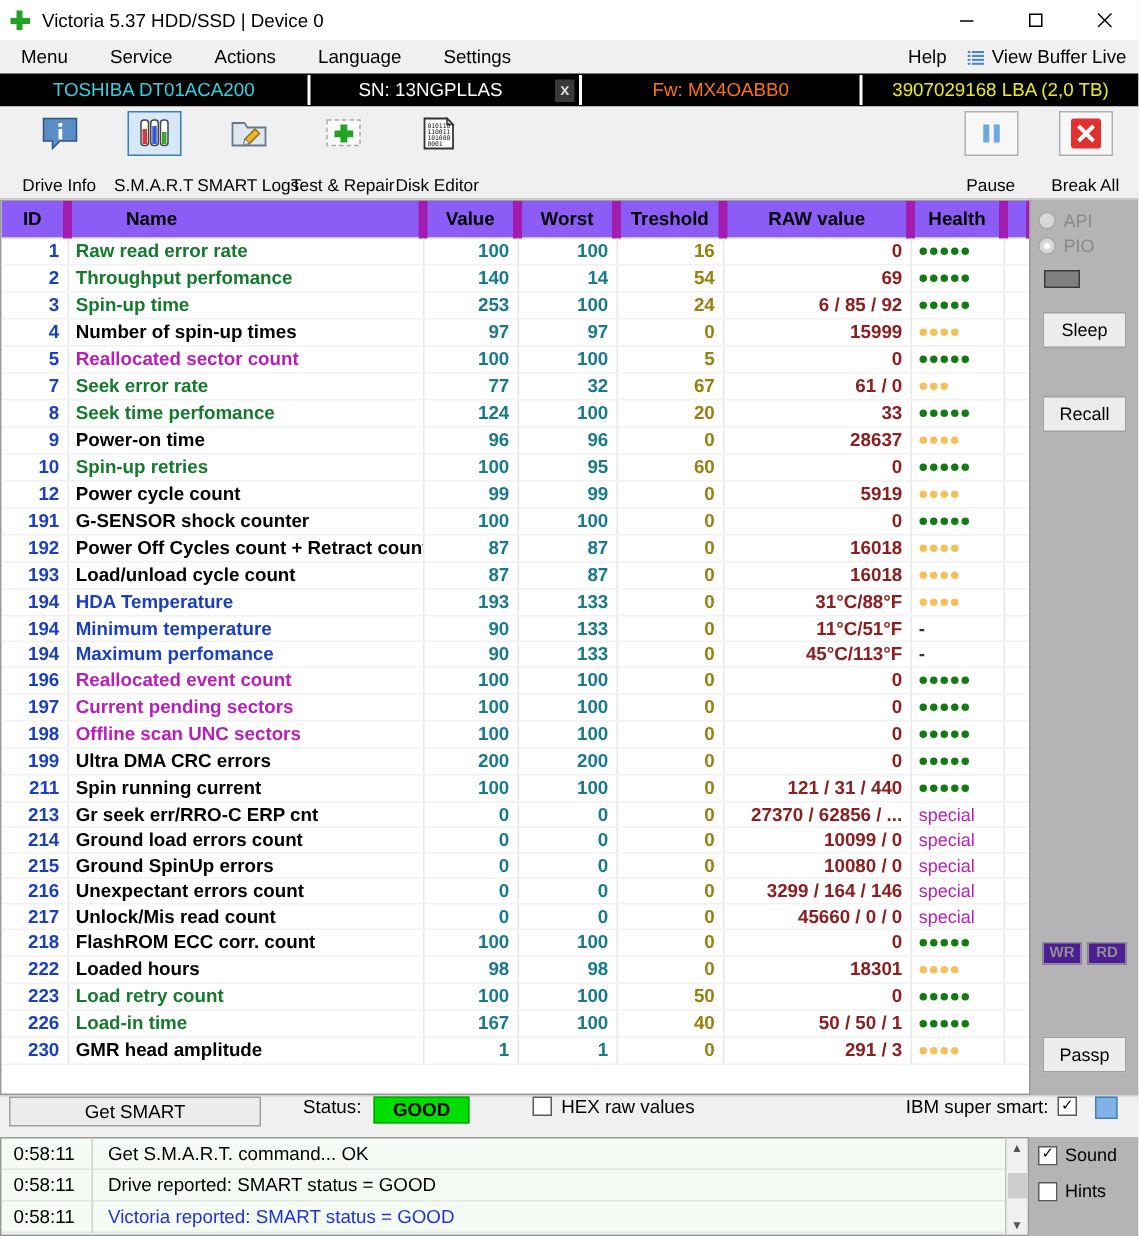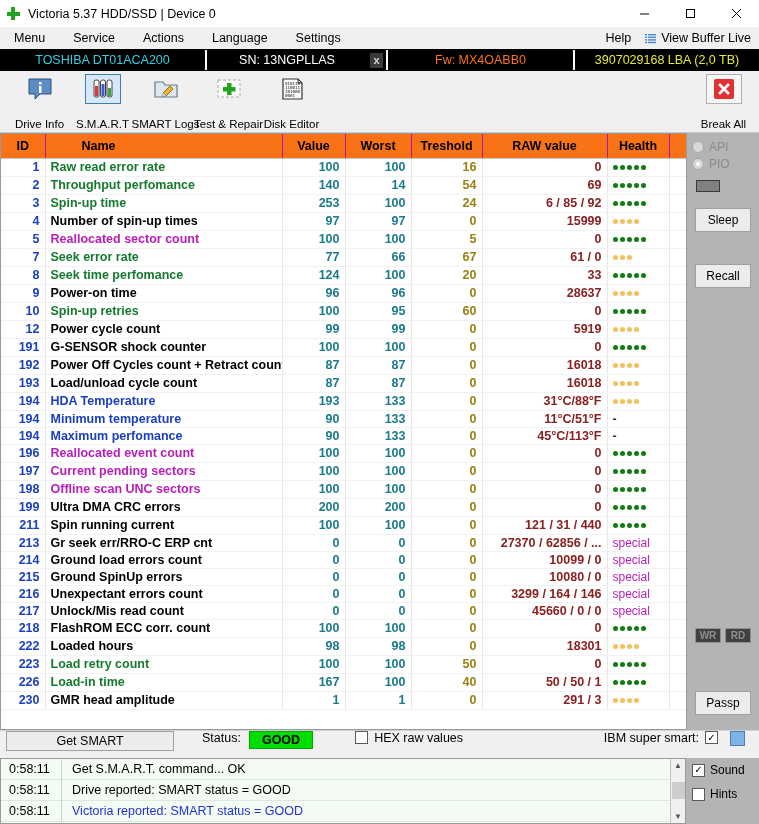--- a/index.html
+++ b/index.html
@@ -103,23 +103,23 @@
     background: #ffffff;
     border: 1px solid #9a9a9a;
     border-right: none;
     display: flex; flex-direction: column;
     overflow: hidden;
   }
 
   table.smart { border-collapse: collapse; width: 100%; table-layout: fixed; font-size: 12.5px; }
   table.smart th {
     font-weight: bold; font-size: 12.5px; color: #000;
-    height: 24px; border-right: 1px solid #a21caf;
+    height: 24px; border-right: 6px solid #a21caf;
     border-bottom: 1px solid #c8c8c8;
-    background: #f97316; text-align: center;
+    background: #8b5cf6; text-align: center;
     padding: 0 4px;
   }
   table.smart td {
     height: 17px; border-right: 1px solid #e8e8e8;
     border-bottom: 1px solid #f2f2f2;
     padding: 0 5px; white-space: nowrap; overflow: hidden;
   }
   col.c-id   { width: 44px; }
   col.c-name { width: 237px; }
   col.c-val  { width: 63px; }
@@ -166,21 +166,21 @@
   .gray-box {
     width: 24px; height: 12px; background: #808080;
     border: 1px solid #3a3a3a; margin: 6px 0 0 -30px;
   }
   .sb-btn {
     width: 56px; height: 24px; background: #ececec;
     border: 1px solid #a0a0a0; font-size: 12px; color: #000;
     display: flex; align-items: center; justify-content: center;
   }
   .sb-small {
-    width: 26px; height: 15px; background: #404040;
+    width: 26px; height: 15px; background: #4c1d95;
     border: 1px solid #8e8e8e; font-size: 10px; color: #8f8f8f;
     font-weight: bold;
     display: flex; align-items: center; justify-content: center;
   }
 
   
   .statusbar {
     height: 28px; flex: 0 0 28px; background: #f0f0f0;
     display: flex; align-items: flex-start; font-size: 12.5px;
     border-top: 1px solid #d0d0d0;
@@ -350,20 +350,29 @@
         <text x="6" y="16" font-family="monospace" font-size="4.2" fill="#111">101000</text>
         <text x="6" y="20" font-family="monospace" font-size="4.2" fill="#111">0001</text>
       </svg>
     </div>
     <div class="tool-label">Disk Editor</div>
   </div>
 
   <div class="tool-gap"></div>
 
   <div class="tool-right">
+    <div class="tool-btn">
+      <div class="ic-box" style="border:1px solid #b0b0b0;background:#f7f7f7">
+        <svg width="18" height="18" viewBox="0 0 18 18">
+          <rect x="3.5" y="3" width="4" height="12" fill="#6fa8dc"></rect>
+          <rect x="10.5" y="3" width="4" height="12" fill="#6fa8dc"></rect>
+        </svg>
+      </div>
+      <div class="tool-label">Pause</div>
+    </div>
     <div class="tool-btn">
       <div class="ic-box" style="border:1px solid #b0b0b0;background:#f7f7f7">
         <svg width="22" height="22" viewBox="0 0 22 22">
           <rect x="1" y="1" width="20" height="20" rx="2" fill="#e03030"></rect>
           <line x1="6" y1="6" x2="16" y2="16" stroke="#fff" stroke-width="2.6"></line>
           <line x1="16" y1="6" x2="6" y2="16" stroke="#fff" stroke-width="2.6"></line>
         </svg>
       </div>
       <div class="tool-label">Break All</div>
     </div>
@@ -444,21 +453,21 @@
             <td class="wor">100</td>
             <td class="thr">5</td>
             <td class="raw">0</td>
             <td class="hp"><span class="dots"><span class="g"></span><span class="g"></span><span class="g"></span><span class="g"></span><span class="g"></span></span></td>
             <td></td>
           </tr>
           <tr>
             <td class="id">7</td>
             <td class="name nm-green">Seek error rate</td>
             <td class="val">77</td>
-            <td class="wor">66</td>
+            <td class="wor">32</td>
             <td class="thr">67</td>
             <td class="raw">61 / 0</td>
             <td class="hp"><span class="dots"><span class="o"></span><span class="o"></span><span class="o"></span></span></td>
             <td></td>
           </tr>
           <tr>
             <td class="id">8</td>
             <td class="name nm-green">Seek time perfomance</td>
             <td class="val">124</td>
             <td class="wor">100</td>

